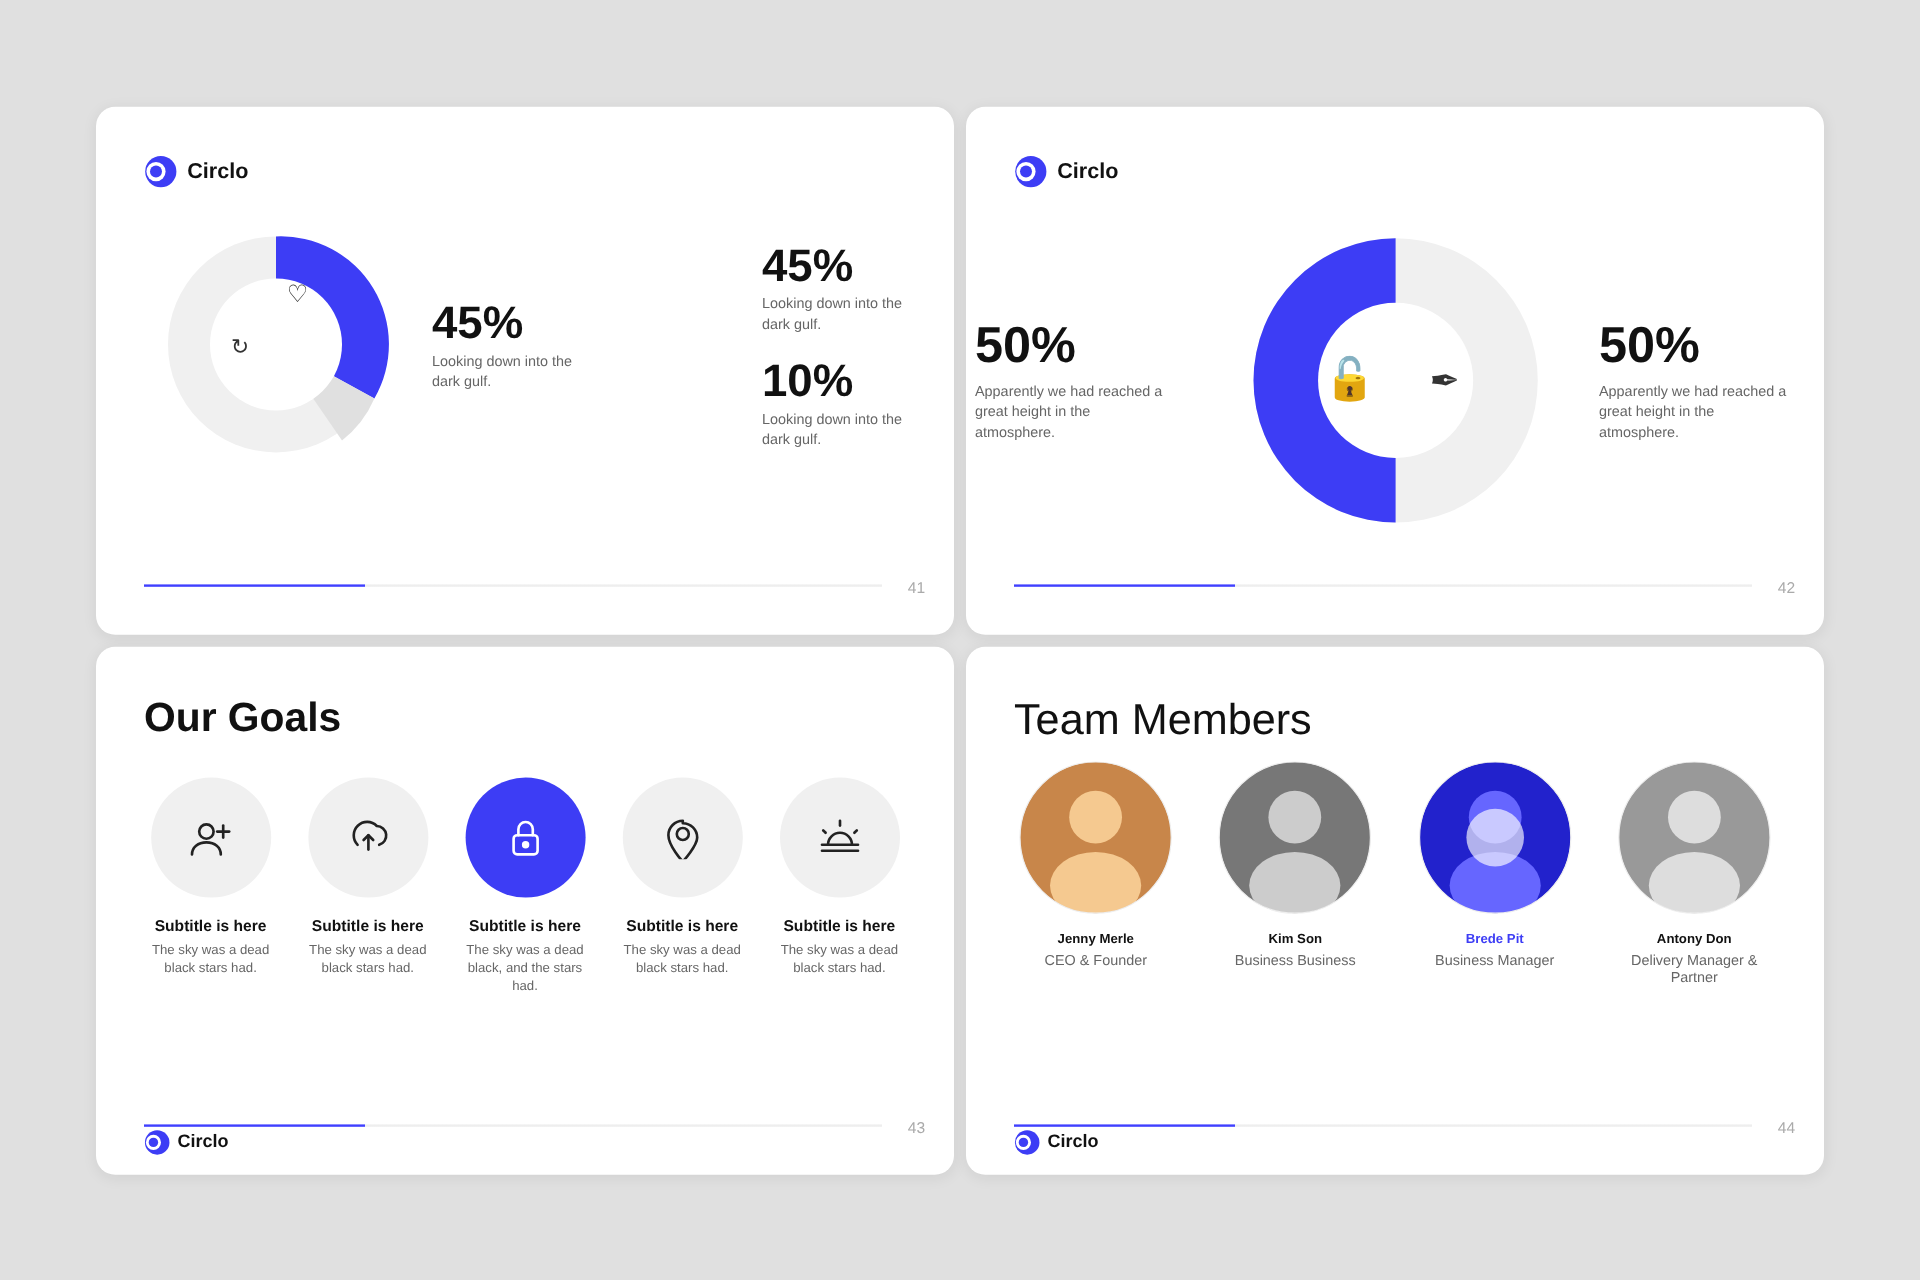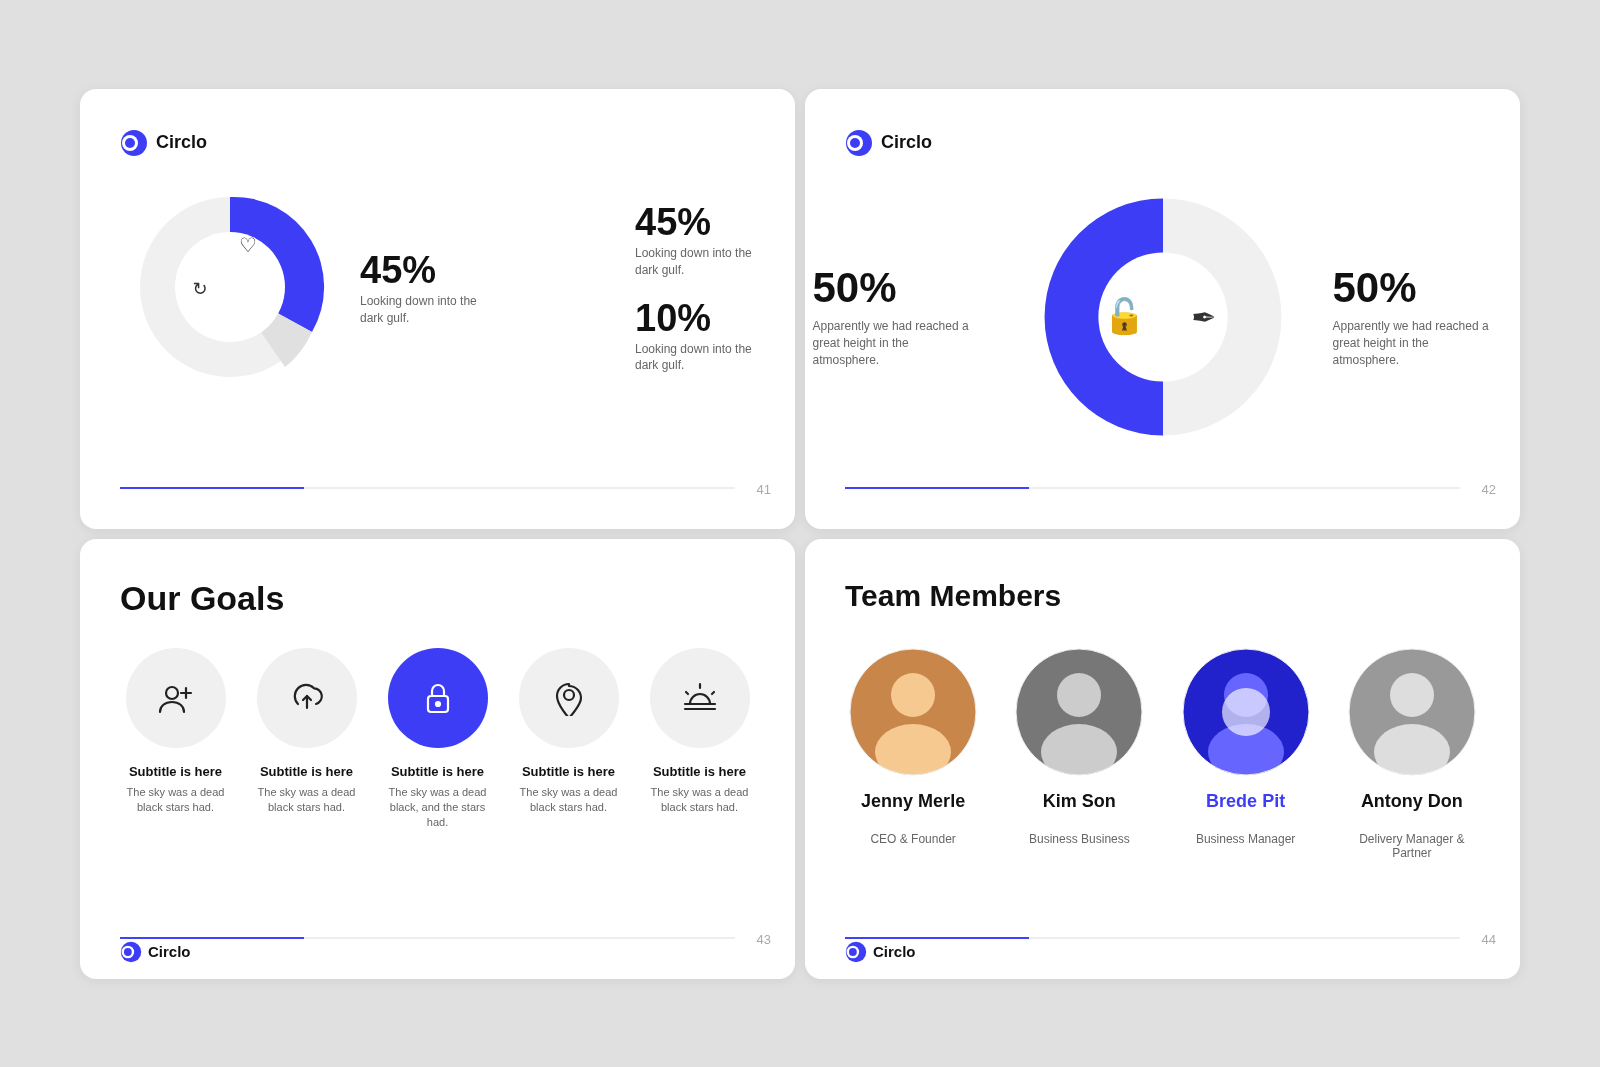--- a/index.html
+++ b/index.html
@@ -155,24 +155,24 @@
       position: absolute;
       bottom: 16px;
       left: 40px;
       display: flex;
       align-items: center;
       gap: 6px;
     }
 
     
     .slide-4 .title {
-      font-size: 30px;
-      font-weight: 700;
-      color: #111;
-      margin-bottom: 34px;
+      font-size: 36px;
+      font-weight: 400;
+      color: #111;
+      margin-bottom: 12px;
     }
     .team-row {
       display: flex;
       gap: 30px;
       align-items: flex-start;
       justify-content: center;
     }
     .team-member {
       display: flex;
       flex-direction: column;
@@ -182,24 +182,24 @@
     }
     .avatar-wrap {
       width: 130px;
       height: 130px;
       border-radius: 50%;
       overflow: hidden;
       margin-bottom: 14px;
       position: relative;
     }
     .member-name {
-      font-size: 18px;
+      font-size: 11px;
       font-weight: 700;
       color: #111;
-      margin-bottom: 20px;
+      margin-bottom: 4px;
       text-align: center;
     }
     .member-name.highlight { color: #3d3df5; }
     .member-role {
       font-size: 12px;
       color: #666;
     }
     .slide-4 .bottom-logo {
       position: absolute;
       bottom: 16px;

